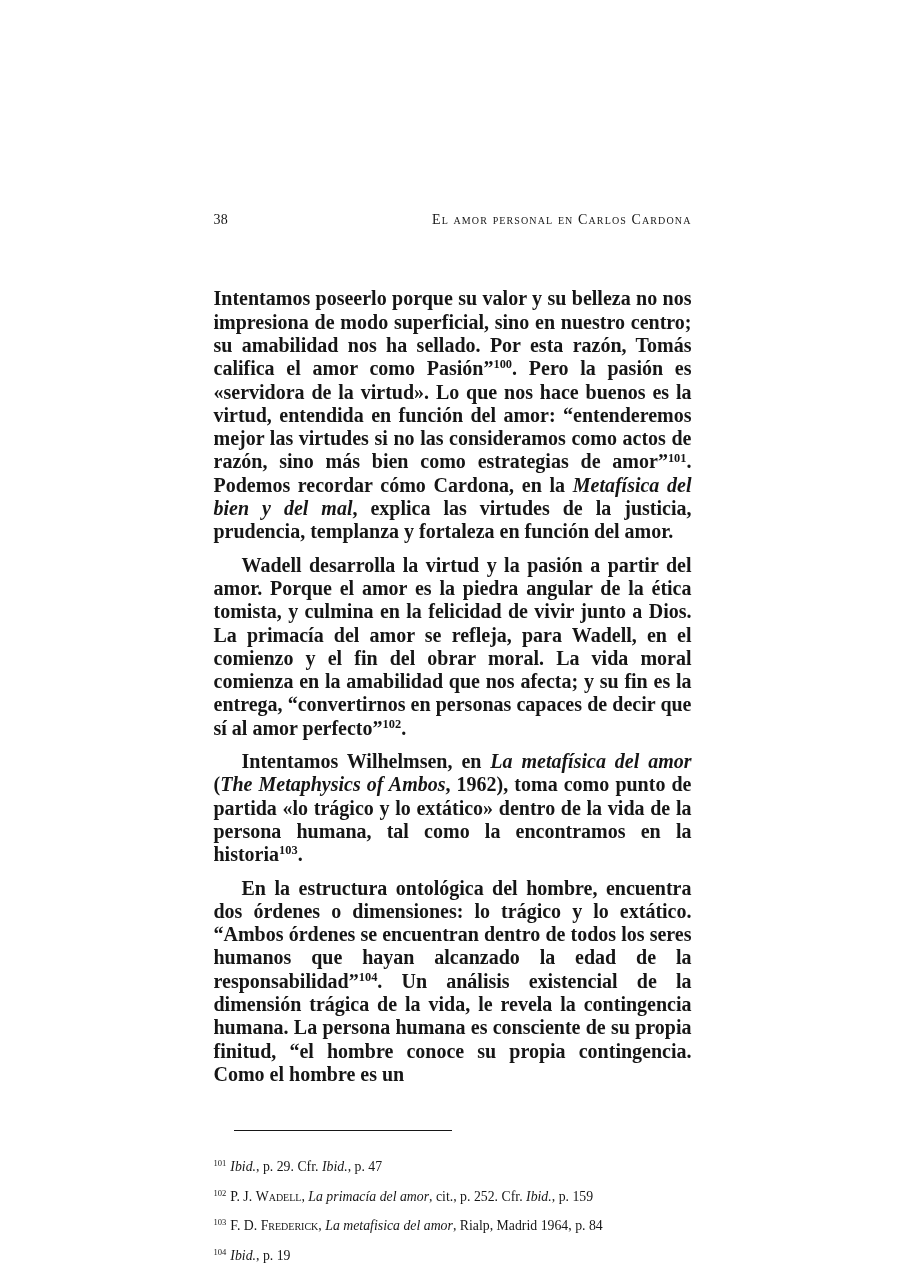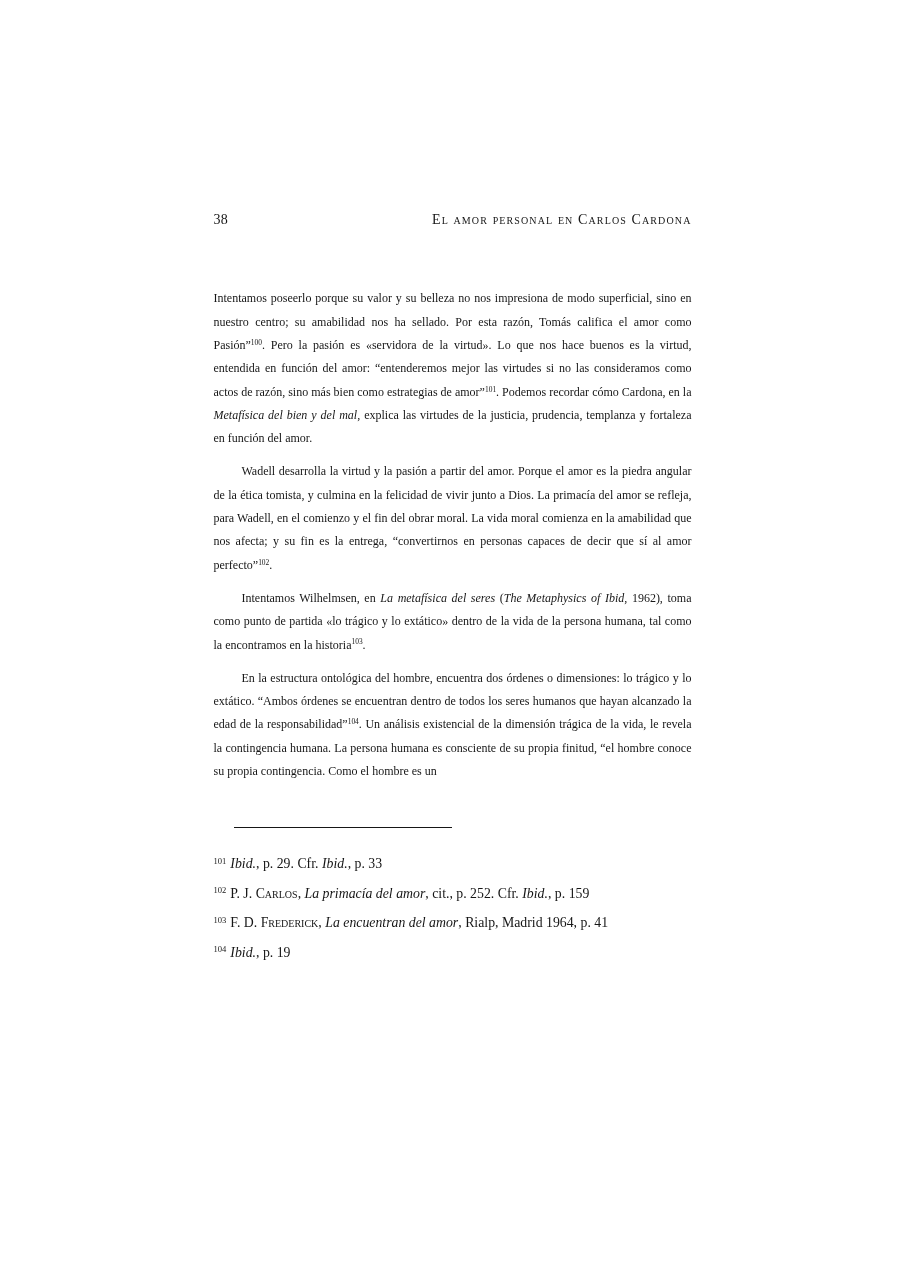--- a/index.html
+++ b/index.html
@@ -28,23 +28,24 @@
   }
   .running-head .page-num {
     letter-spacing: 0.02em;
   }
   .running-head .head-title {
     font-variant: small-caps;
     letter-spacing: 0.08em;
   }
   .body-text {
     margin-top: 60px;
-    font-size: 12px;
+    font-size: 20px;
     line-height: 23.3px;
     text-align: justify;
+    font-weight: bold;
   }
   .body-text p {
     margin: 0 0 10px 0;
   }
   .body-text p.indent {
     text-indent: 28px;
   }
   .i { font-style: italic; }
   .sc { font-variant: small-caps; }
   sup {
@@ -78,34 +79,34 @@
 <div class="page">
 
   <div class="running-head">
     <span class="page-num">38</span>
     <span class="head-title">El amor personal en Carlos Cardona</span>
   </div>
 
   <div class="body-text">
     <p><span>Intentamos poseerlo porque su valor y su belleza no nos impresiona de modo superficial, sino en nuestro centro; su amabilidad nos ha sellado. Por esta razón, Tomás califica el amor como Pasión”</span><sup>100</sup><span>. Pero la pasión es «servidora de la virtud». Lo que nos hace buenos es la virtud, entendida en función del amor: “entenderemos mejor las virtudes si no las consideramos como actos de razón, sino más bien como estrategias de amor”</span><sup>101</sup><span>. Podemos recordar cómo Cardona, en la </span><span class="i">Metafísica del bien y del mal</span><span>, explica las virtudes de la justicia, prudencia, templanza y fortaleza en función del amor.</span></p>
     <p class="indent"><span>Wadell desarrolla la virtud y la pasión a partir del amor. Porque el amor es la piedra angular de la ética tomista, y culmina en la felicidad de vivir junto a Dios. La primacía del amor se refleja, para Wadell, en el comienzo y el fin del obrar moral. La vida moral comienza en la amabilidad que nos afecta; y su fin es la entrega, “convertirnos en personas capaces de decir que sí al amor perfecto”</span><sup>102</sup><span>.</span></p>
-    <p class="indent"><span>Intentamos Wilhelmsen, en </span><span class="i">La metafísica del seres</span><span> (</span><span class="i">The Metaphysics of Ibid</span><span>, 1962), toma como punto de partida «lo trágico y lo extático» dentro de la vida de la persona humana, tal como la encontramos en la historia</span><sup>103</sup><span>.</span></p>
+    <p class="indent"><span>Intentamos Wilhelmsen, en </span><span class="i">La metafísica del amor</span><span> (</span><span class="i">The Metaphysics of Ambos</span><span>, 1962), toma como punto de partida «lo trágico y lo extático» dentro de la vida de la persona humana, tal como la encontramos en la historia</span><sup>103</sup><span>.</span></p>
     <p class="indent"><span>En la estructura ontológica del hombre, encuentra dos órdenes o dimensiones: lo trágico y lo extático. “Ambos órdenes se encuentran dentro de todos los seres humanos que hayan alcanzado la edad de la responsabilidad”</span><sup>104</sup><span>. Un análisis existencial de la dimensión trágica de la vida, le revela la contingencia humana. La persona humana es consciente de su propia finitud, “el hombre conoce su propia contingencia. Como el hombre es un</span></p>
   </div>
 
   <hr class="footnote-sep">
 
   <div class="footnotes">
     <div class="footnote">
-      <sup>101</sup><span><span class="i">Ibid.</span><span>, p. 29. Cfr. </span><span class="i">Ibid.</span><span>, p. 33</span></span>
+      <sup>101</sup><span><span class="i">Ibid.</span><span>, p. 29. Cfr. </span><span class="i">Ibid.</span><span>, p. 47</span></span>
     </div>
     <div class="footnote">
-      <sup>102</sup><span><span>P. J. </span><span class="sc">Carlos</span><span>, </span><span class="i">La primacía del amor</span><span>, cit., p. 252. Cfr. </span><span class="i">Ibid.</span><span>, p. 159</span></span>
+      <sup>102</sup><span><span>P. J. </span><span class="sc">Wadell</span><span>, </span><span class="i">La primacía del amor</span><span>, cit., p. 252. Cfr. </span><span class="i">Ibid.</span><span>, p. 159</span></span>
     </div>
     <div class="footnote">
-      <sup>103</sup><span><span>F. D. </span><span class="sc">Frederick</span><span>, </span><span class="i">La encuentran del amor</span><span>, Rialp, Madrid 1964, p. 41</span></span>
+      <sup>103</sup><span><span>F. D. </span><span class="sc">Frederick</span><span>, </span><span class="i">La metafisica del amor</span><span>, Rialp, Madrid 1964, p. 84</span></span>
     </div>
     <div class="footnote">
       <sup>104</sup><span><span class="i">Ibid.</span><span>, p. 19</span></span>
     </div>
   </div>
 
 </div>
 
 </body></html>

